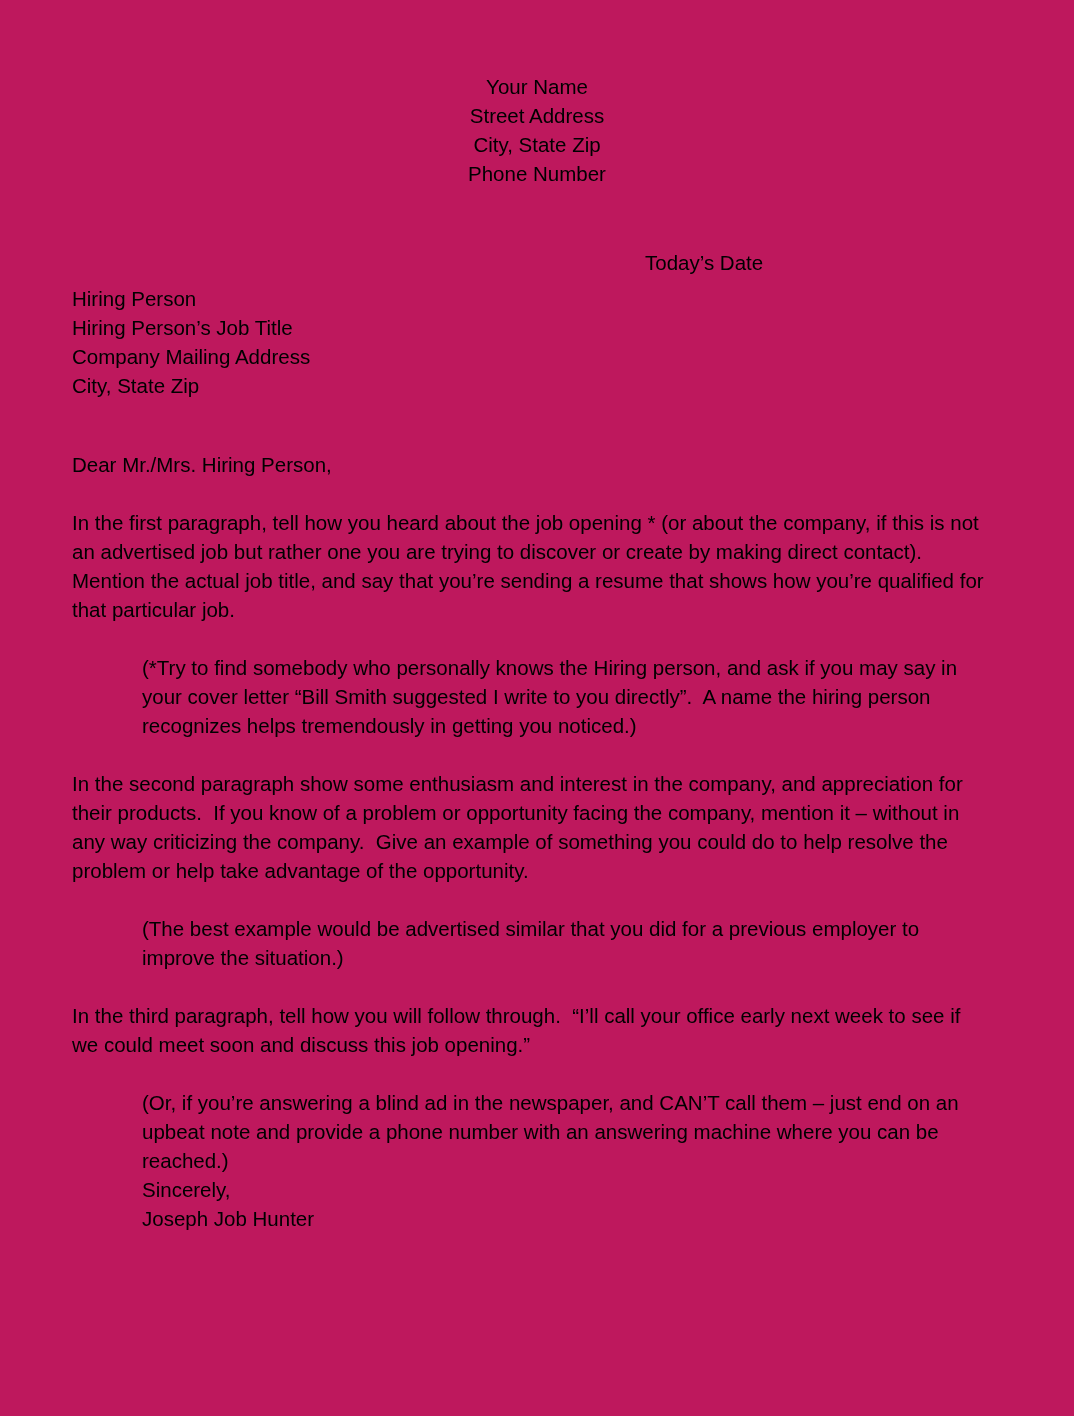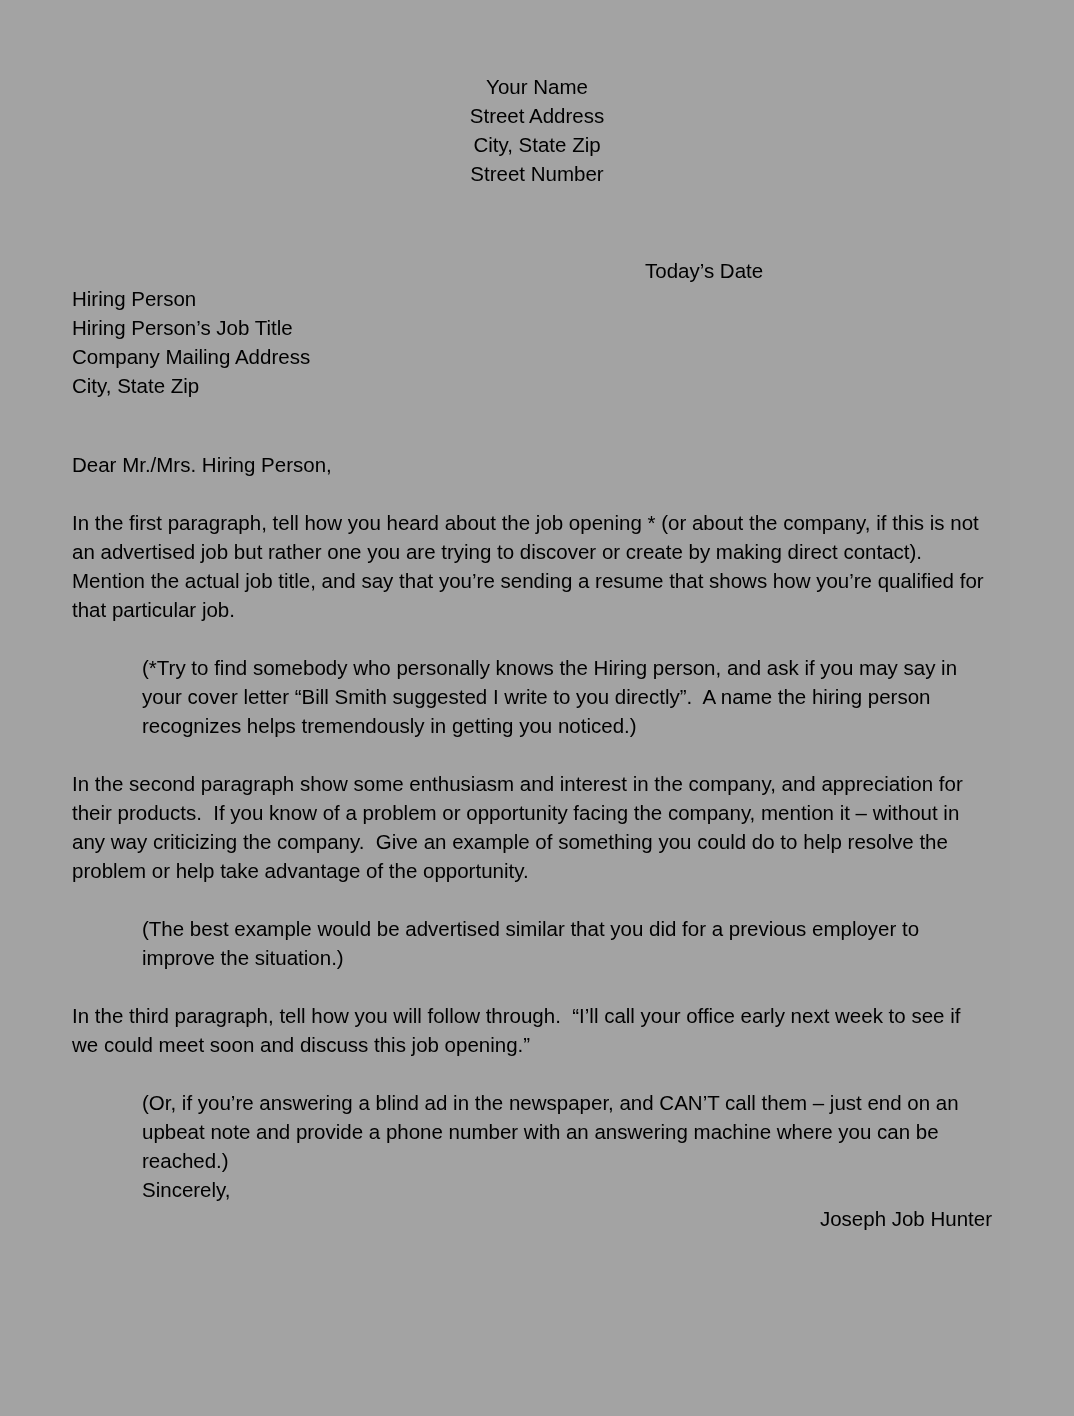--- a/index.html
+++ b/index.html
@@ -4,21 +4,21 @@
 <style>
   html, body {
     margin: 0;
     padding: 0;
     background: #ffffff;
   }
   .page {
     position: relative;
     width: 1074px;
     height: 1416px;
-    background: #a3a3a3;
+    background: #be185d;
     font-family: "Liberation Sans", sans-serif;
     font-size: 20.5px;
     line-height: 29px;
     color: #000000;
     overflow: hidden;
     -webkit-font-smoothing: antialiased;
   }
 
   
   .sender-block {
@@ -27,21 +27,21 @@
     top: 72px;
     width: 1074px;
     text-align: center;
   }
   .sender-line { display: block; white-space: pre; }
 
   
   .date-line {
     position: absolute;
     left: 645px;
-    top: 256px;
+    top: 248px;
     white-space: pre;
   }
 
   
   .recipient-block {
     position: absolute;
     left: 72px;
     top: 284px;
     width: 930px;
   }
@@ -52,38 +52,38 @@
     position: absolute;
     left: 72px;
     top: 450px;
     width: 920px;
   }
   .para {
     margin: 0 0 29px 0;
     text-align: left;
     white-space: pre-wrap;
   }
-  .para:last-child { margin-bottom: 0; text-align: right; }
+  .para:last-child { margin-bottom: 0; }
   .para.indented {
     margin-left: 70px;
     width: 850px;
   }
   .para.tight { margin-bottom: 0; }
   .salutation { margin-bottom: 29px; white-space: pre; }
 </style>
 </head>
 <body>
 
 <div class="page">
 
   <div class="sender-block">
     <span class="sender-line">Your Name</span>
     <span class="sender-line">Street Address</span>
     <span class="sender-line">City, State Zip</span>
-    <span class="sender-line">Street Number</span>
+    <span class="sender-line">Phone Number</span>
   </div>
 
   <div class="date-line">Today’s Date</div>
 
   <div class="recipient-block">
     <span class="recipient-line">Hiring Person</span>
     <span class="recipient-line">Hiring Person’s Job Title</span>
     <span class="recipient-line">Company Mailing Address</span>
     <span class="recipient-line">City, State Zip</span>
   </div>

